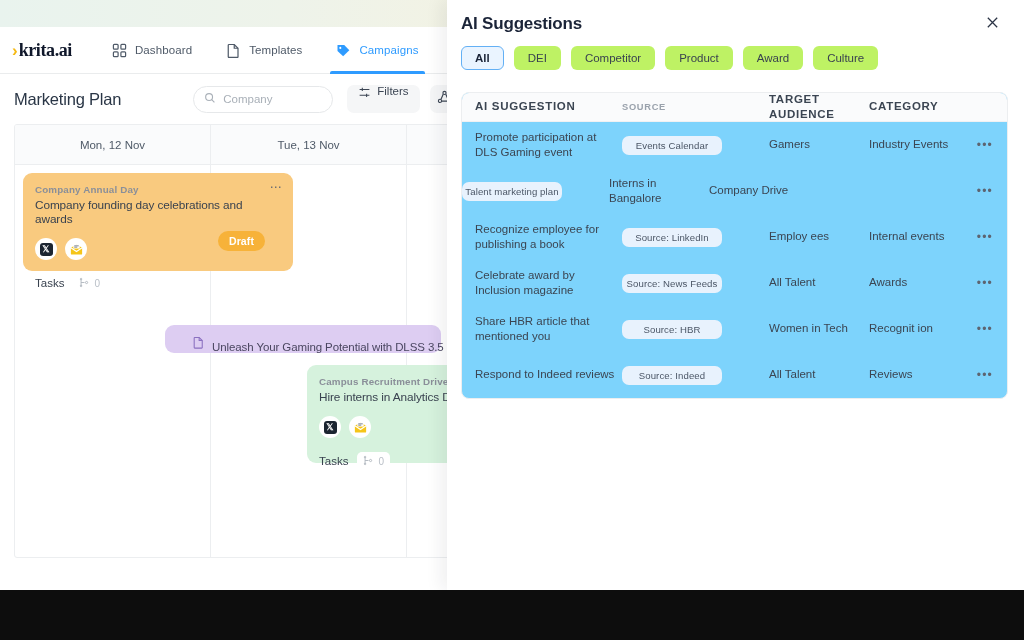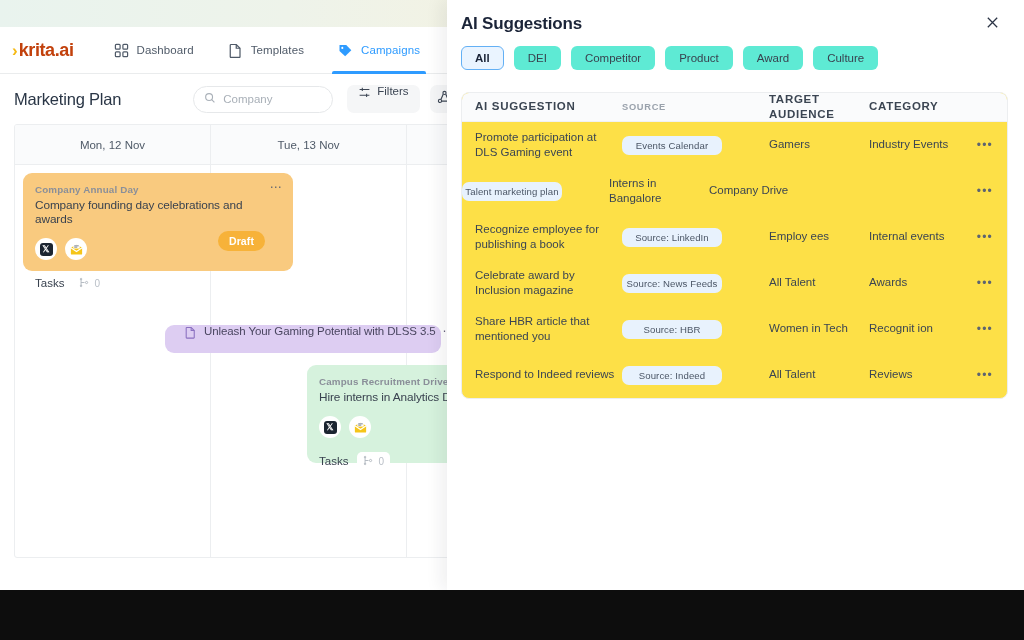--- a/index.html
+++ b/index.html
@@ -22,21 +22,21 @@
   .bolt { color: #2e9bff; font-size: 13px; line-height: 1; }
 
   
   .topnav {
     position: absolute; left: 0; top: 27px; width: 1024px; height: 47px;
     background:#fff; border-bottom: 1px solid #eaeced;
     display: flex; align-items: center;
   }
   .brand { display:flex; align-items:center; padding-left: 12px; margin-right: 40px; }
   .brand-arrow { color:#f5b913; font-size:17px; font-weight:700; margin-right:1px; line-height:1; }
-  .brand-name { font-size: 18px; font-weight: 700; color:#c2410c; letter-spacing:-.4px; }
+  .brand-name { font-size: 18px; font-weight: 700; color:#0f172a; letter-spacing:-.4px;font-family:Liberation Serif, serif; }
   .nav-tabs { display:flex; align-items:center; gap: 34px; height: 47px; }
   .nav-tab { display:flex; align-items:center; gap:8px; height:47px; position:relative; cursor:pointer; }
   .nav-tab .lbl { font-size: 11.5px; color:#4f5a68; letter-spacing:.1px; }
   .nav-tab.active .lbl { color:#2e9bff; }
   .nav-tab.active::after {
     content:""; position:absolute; left:-6px; right:-6px; bottom:0; height:3px;
     background:#2e9bff; border-radius: 2px 2px 0 0;
   }
   .ico { width:15px; height:15px; display:block; }
 
@@ -94,44 +94,44 @@
   }
   .tasks-badge .n { font-size:10px; color:#b9bfc7; }
   .draft-badge {
     position:absolute; right:28px; top:58px;
     background:#f7b239; color:#fff; font-size:10.5px; font-weight:700;
     border-radius: 11px; padding: 4px 11px; letter-spacing:.1px;
   }
 
   .ev-amber { background:#f9ca7f; left:8px; top:8px; width: 270px; height:98px; padding: 11px 12px; }
   .ev-purple { background:#ddcdf2; left:150px; top:160px; width: 276px; height: 28px;
-               display:flex; align-items:flex-start; gap:7px; padding: 0 19px; }
+               display:flex; align-items:flex-end; gap:7px; padding: 0 27px; }
   .ev-purple .t { font-size: 11.5px; color:#4a4660; letter-spacing:-.1px; white-space:nowrap; }
   .ev-purple .d { margin-left:auto; color:#6a6480; font-size:12px; letter-spacing:1.2px; line-height:1; }
   .ev-green { background:#d6f2dd; left:292px; top:200px; width: 270px; height: 98px; padding: 11px 12px; }
 
   
   .panel {
     position:absolute; left: 447px; top: 0; width: 577px; height: 590px;
     background:#fff; box-shadow: -6px 0 16px rgba(22,30,45,0.07);
   }
   .panel-head { display:flex; align-items:center; padding: 14px 24px 0 14px; }
   .panel-title { font-size: 17px; font-weight: 700; color:#1b2438; letter-spacing:-.2px; }
   .panel-close { margin-left:auto; cursor:pointer; color:#2b3445; }
   .pills { display:flex; gap: 10px; padding: 12px 14px 0 14px; }
   .pill {
-    height: 24px; border-radius: 6px; background:#5eead4; border:1px solid transparent;
+    height: 24px; border-radius: 6px; background:#bef264; border:1px solid transparent;
     display:flex; align-items:center; padding: 0 13px; cursor:pointer;
     font-size: 11.5px; color:#39424f;
   }
   .pill.active { background:#eaf4ff; border-color:#63b0f5; color:#1b2438; font-weight:700; }
 
   .table-card {
     position:absolute; left: 14px; top: 92px; width: 547px;
-    border:1px solid #eceef0; border-radius: 8px; background:#fde047; overflow:hidden;
+    border:1px solid #eceef0; border-radius: 8px; background:#7dd3fc; overflow:hidden;
   }
   .thead { display:flex; height: 29px; background:#fafbfc; border-bottom:1px solid #f0f1f3; align-items:center; }
   .th { font-size: 9.3px; font-weight:700; color:#9aa2ac; letter-spacing:.7px; }
   .tr { display:flex; align-items:center; min-height: 46px; padding: 6px 0; }
   .c-sug { width: 160px; padding-left: 13px; font-size: 11.5px; color:#3b4552; line-height:1.32; }
   .c-src { width: 147px; display:flex; align-items:center; }
   .src-chip {
     background:#e8f2fd; border-radius: 7px; padding: 4px 0; width: 100px; text-align:center;
     font-size: 9.6px; color:#4b5666; letter-spacing:.1px;
   }

